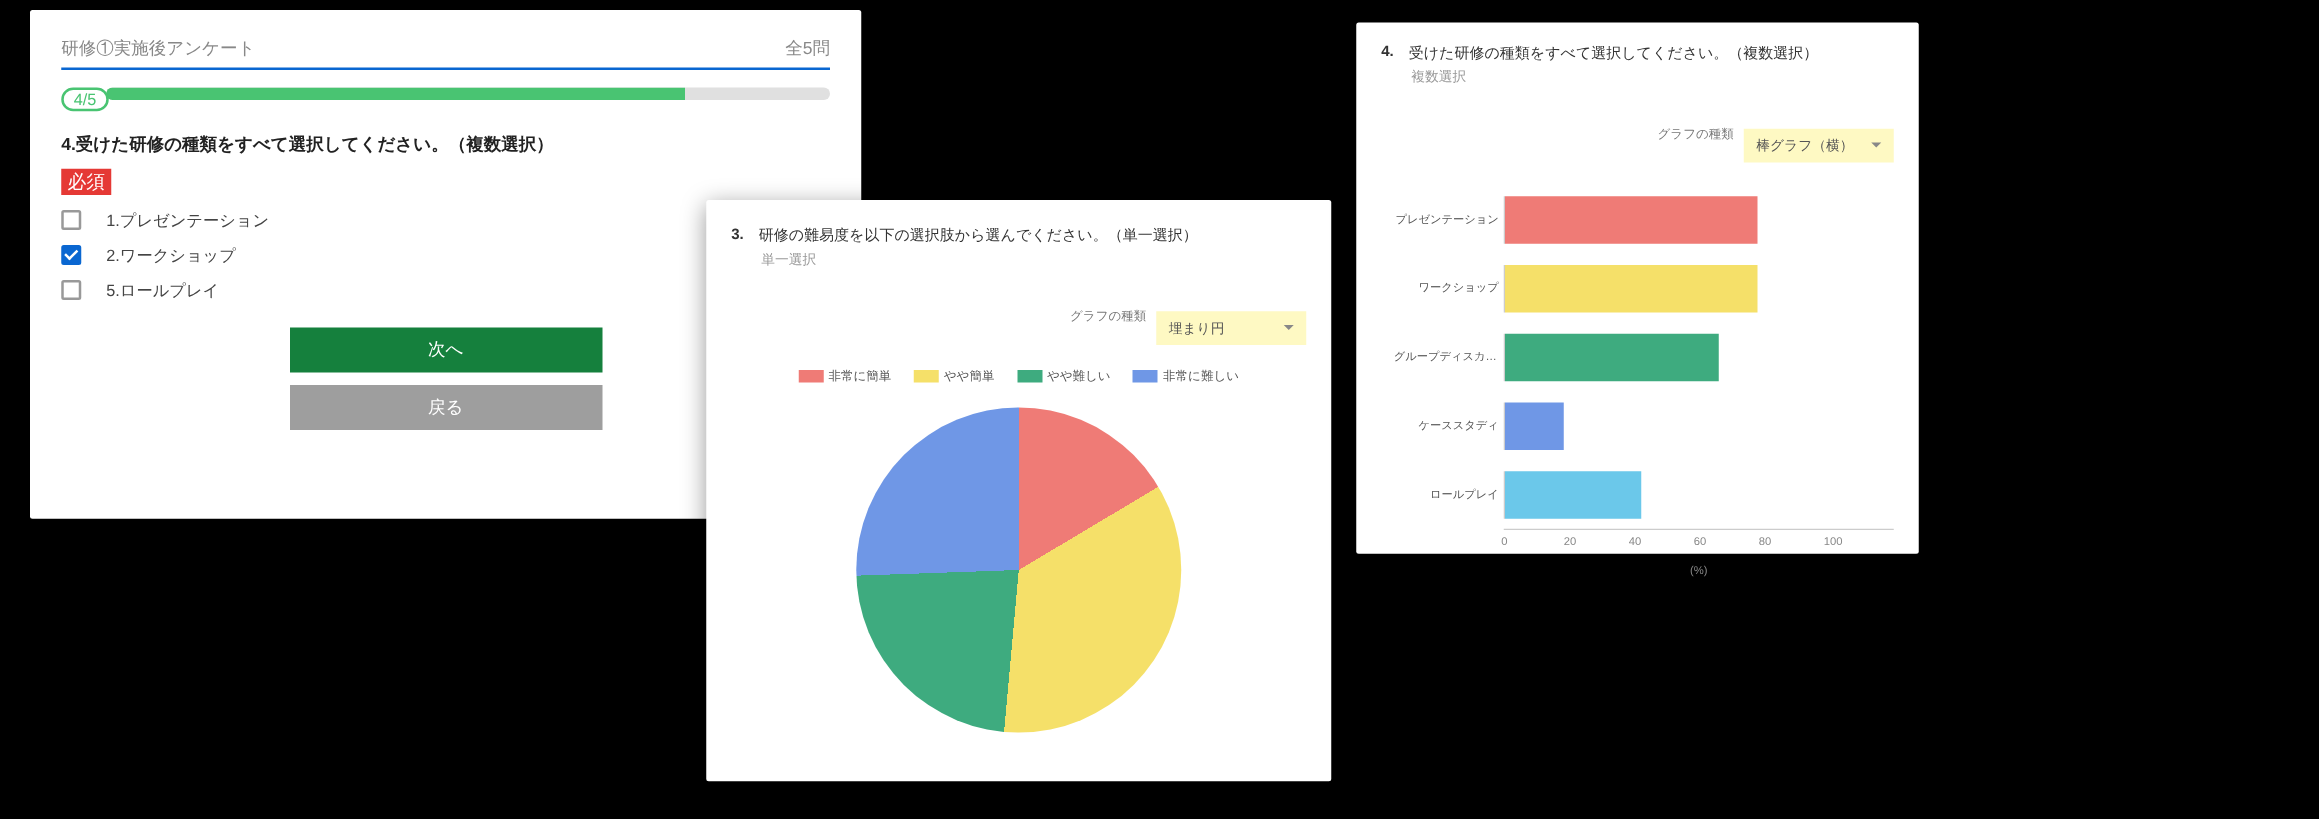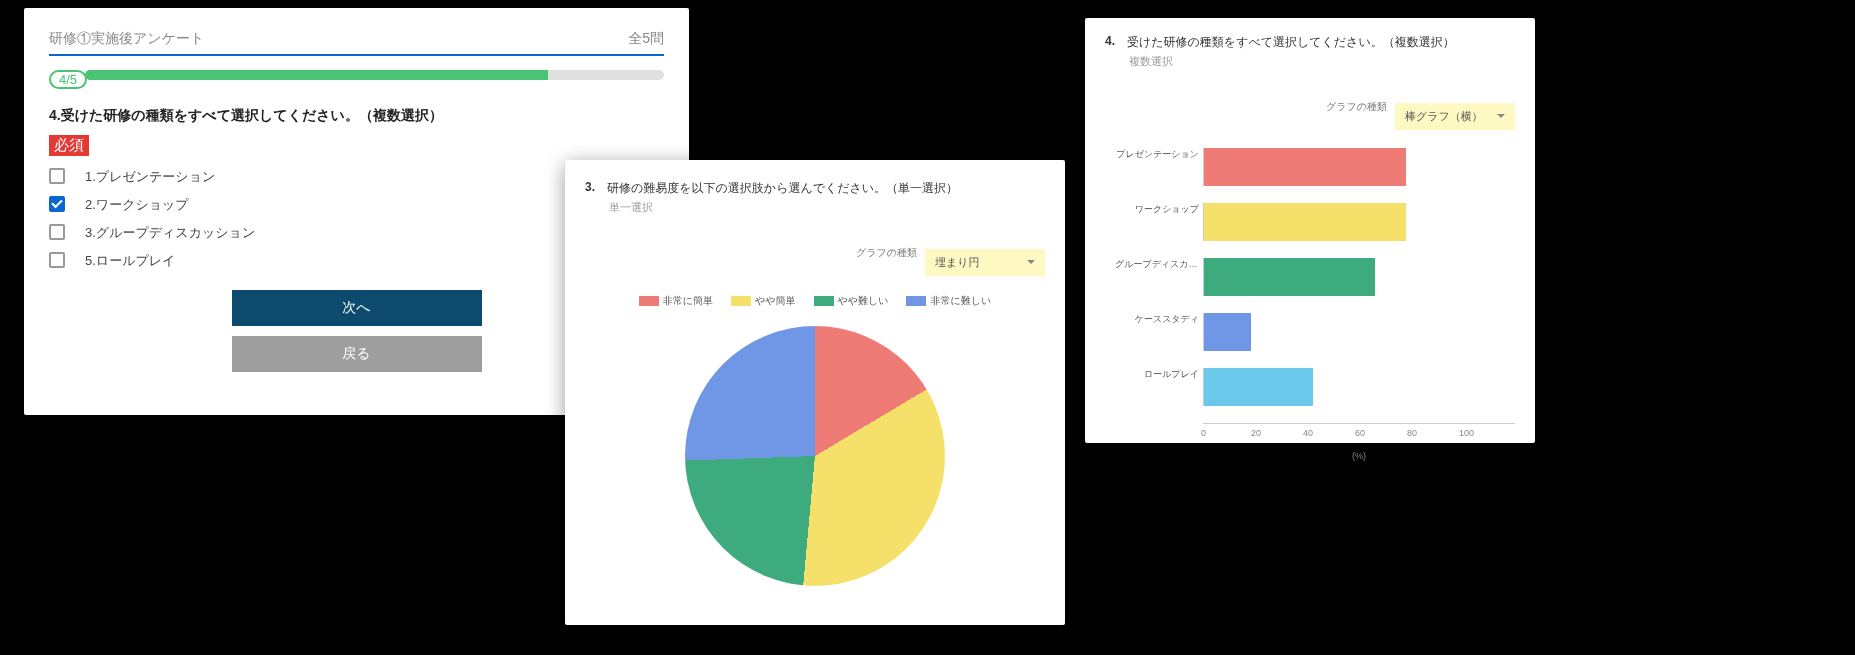--- a/index.html
+++ b/index.html
@@ -65,21 +65,21 @@
   .cb.checked { background: #0a67d1; border-color: #0a67d1; }
   .cb.checked::after {
     content: ""; width: 4px; height: 8px; border: solid #fff; border-width: 0 2px 2px 0;
     transform: rotate(45deg) translate(-1px,-1px);
   }
   .btns { display: flex; flex-direction: column; gap: 10px; margin-top: 20px; align-items: center; }
   .btn {
     width: 250px; height: 36px; display: flex; align-items: center; justify-content: center;
     color: #fff; font-size: 14px; cursor: pointer;
   }
-  .btn-primary { background: #0c4a6e; }
+  .btn-primary { background: #15803d; }
   .btn-secondary { background: #9e9e9e; }
 
   
   .pie-card {
     left: 565px; top: 160px;
     width: 500px; height: 465px;
     padding: 20px;
   }
   .q-row { display: flex; gap: 12px; font-size: 12px; color: #333; }
   .q-num { font-weight: bold; }
@@ -110,21 +110,21 @@
     width: 260px; height: 260px; border-radius: 50%;
   }
 
   
   .bar-card {
     left: 1085px; top: 18px;
     width: 450px; height: 425px;
     padding: 16px 20px 8px 20px;
   }
   .bar-chart { margin-top: 18px; padding-left: 10px; }
-  .bar-row { display: flex; height: 55px; }
+  .bar-row { display: flex; align-items: center; height: 55px; }
   .bar-label {
     width: 88px; font-size: 9px; color: #555; text-align: right;
     padding-right: 4px;
     white-space: nowrap; overflow: hidden; text-overflow: ellipsis;
   }
   .bar-track {
     flex: 1; height: 38px; position: relative;
     border-left: 1px solid #ccc;
   }
   .bar-fill { height: 100%; }
@@ -155,24 +155,20 @@
       <div class="opt">
         <span class="cb"></span>
         <span>1.プレゼンテーション</span>
       </div>
       <div class="opt">
         <span class="cb checked"></span>
         <span>2.ワークショップ</span>
       </div>
       <div class="opt">
         <span class="cb"></span>
-        <span>3.グループディスカッション</span>
-      </div>
-      <div class="opt">
-        <span class="cb"></span>
         <span>5.ロールプレイ</span>
       </div>
     </div>
   <div class="btns">
     <div class="btn btn-primary">次へ</div>
     <div class="btn btn-secondary">戻る</div>
   </div>
 </div>
 
 <div class="card pie-card">

